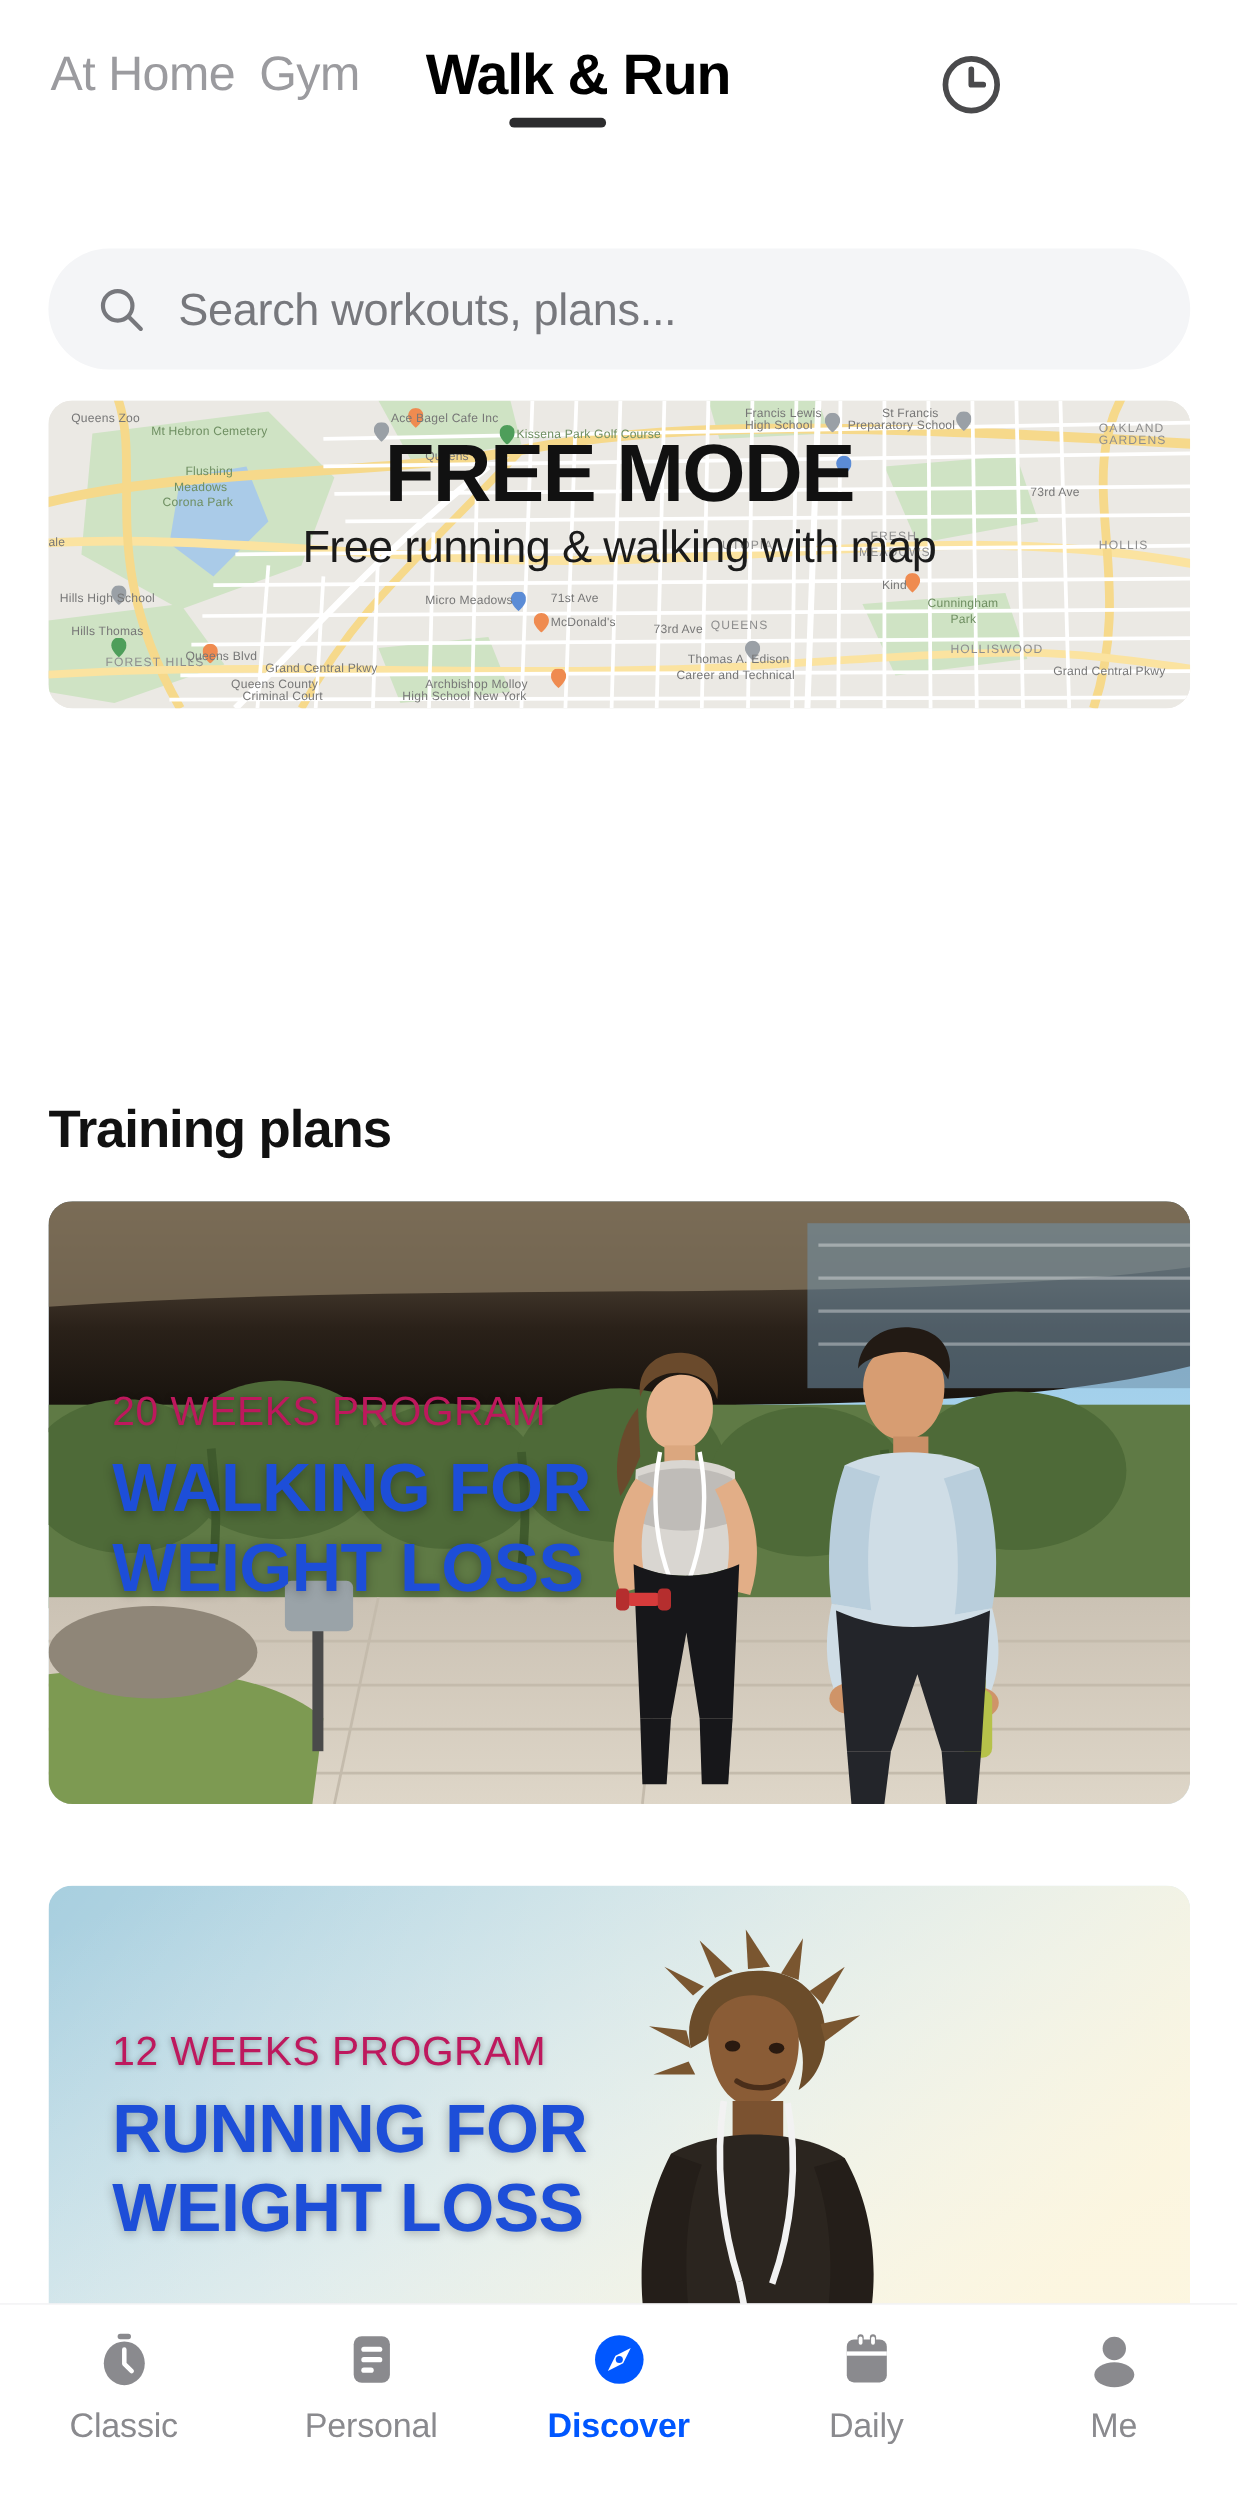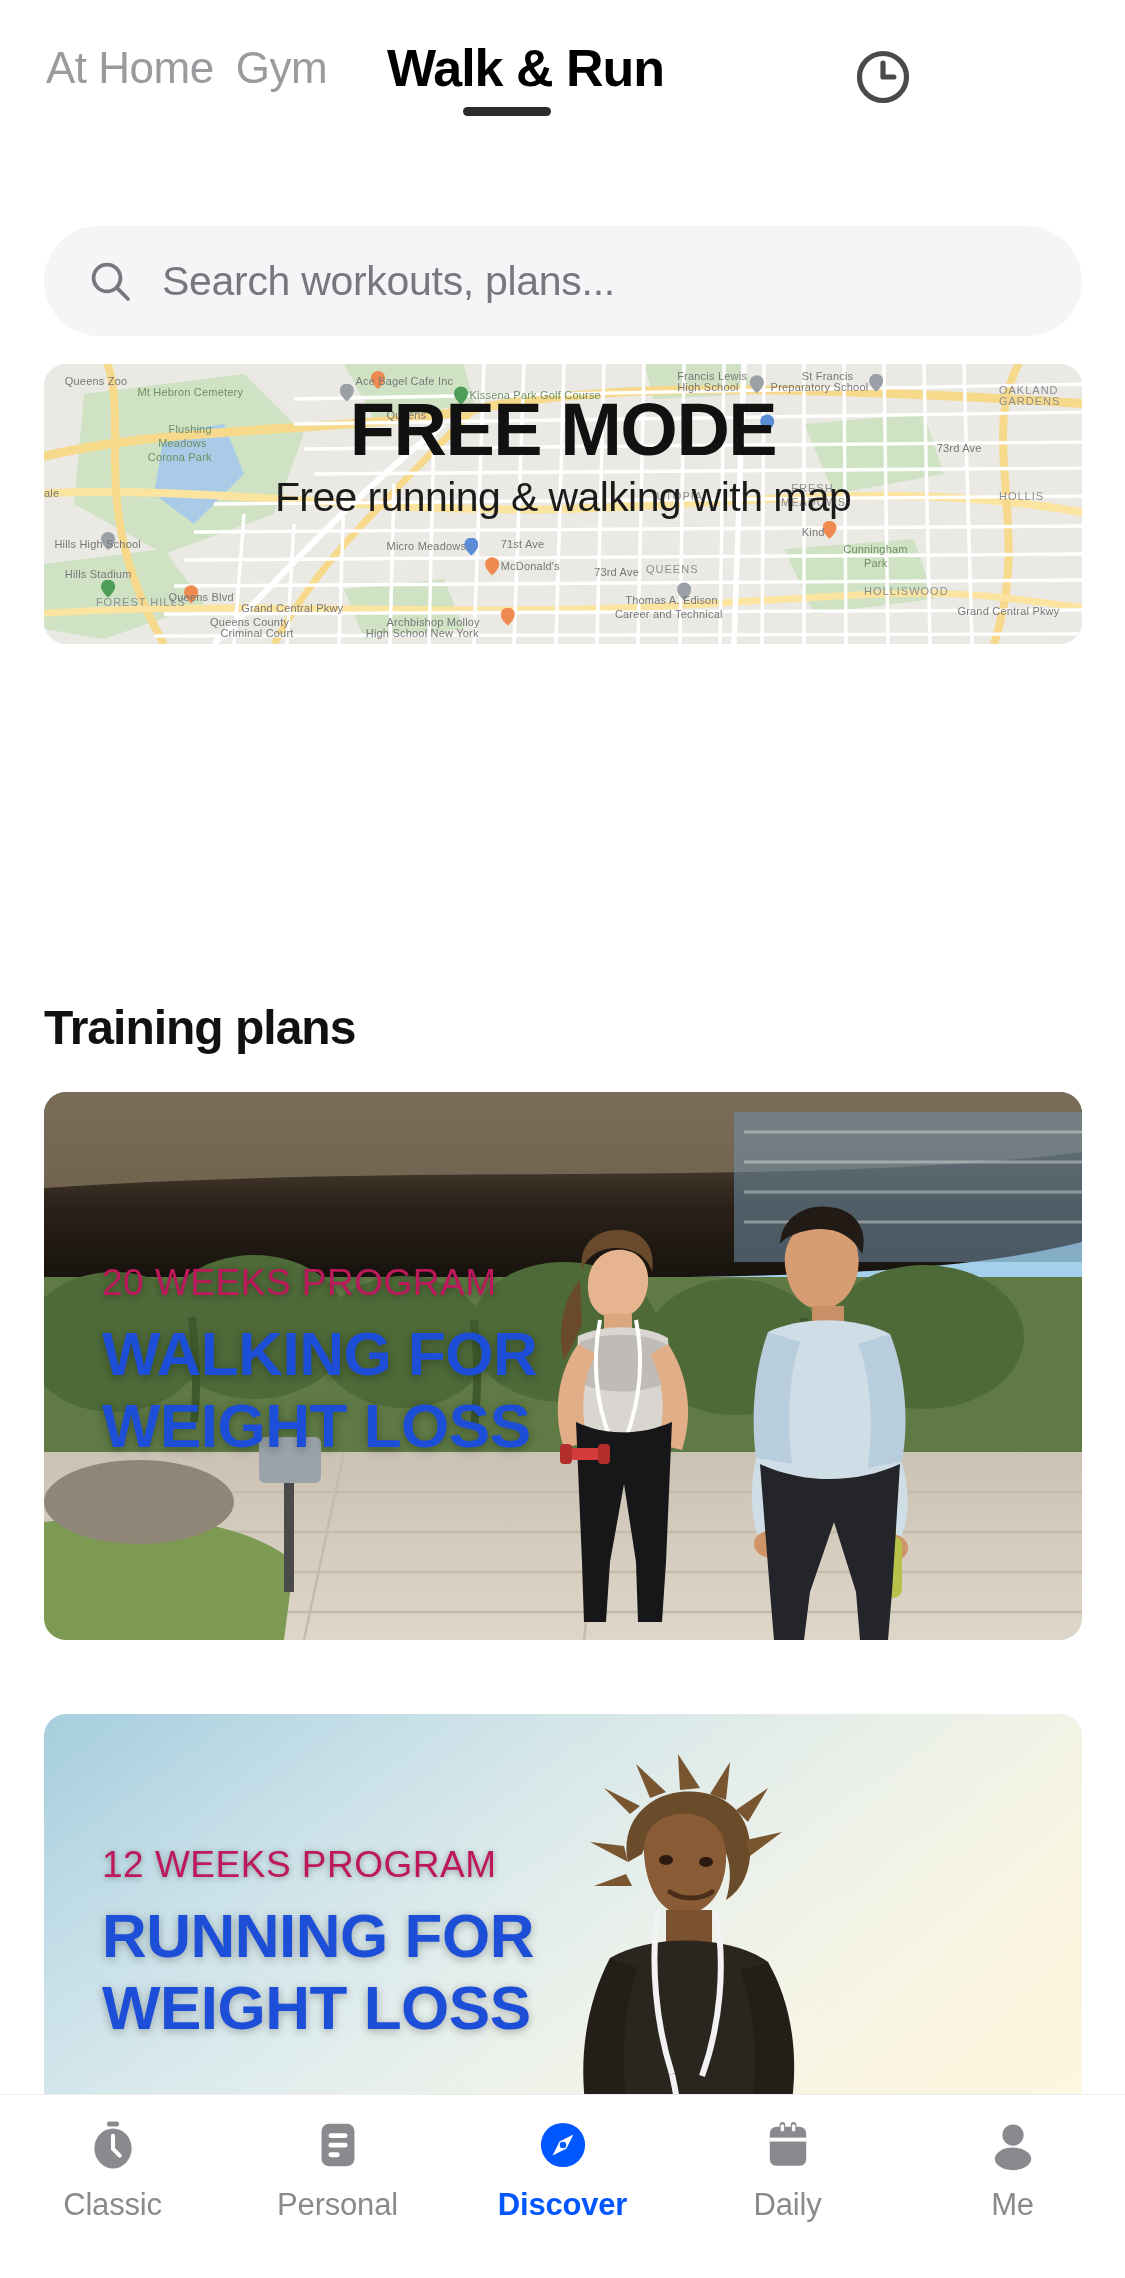--- a/index.html
+++ b/index.html
@@ -236,21 +236,21 @@
         <div class="map-label park" style="left: 12%; top: 21%;">Flushing</div>
         <div class="map-label park" style="left: 11%; top: 26%;">Meadows</div>
         <div class="map-label park" style="left: 10%; top: 31%;">Corona Park</div>
         <div class="map-label poi" style="left: 33%; top: 16%;">Queens</div>
         <div class="map-label hood" style="left: 59%; top: 45%;">UTOPIA</div>
         <div class="map-label hood" style="left: 72%; top: 42%;">FRESH</div>
         <div class="map-label hood" style="left: 71%; top: 47%;">MEADOWS</div>
         <div class="map-label hood" style="left: 92%; top: 45%;">HOLLIS</div>
         <div class="map-label poi" style="left: 0%; top: 44%;">ale</div>
         <div class="map-label poi" style="left: 1%; top: 62%;">Hills High School</div>
-        <div class="map-label poi" style="left: 2%; top: 73%;">Hills Stadium</div>
+        <div class="map-label poi" style="left: 2%; top: 73%;">Hills Thomas</div>
         <div class="map-label hood" style="left: 5%; top: 83%;">FOREST HILLS</div>
         <div class="map-label poi" style="left: 33%; top: 63%;">Micro Meadows</div>
         <div class="map-label poi" style="left: 44%; top: 62%;">71st Ave</div>
         <div class="map-label poi" style="left: 44%; top: 70%;">McDonald's</div>
         <div class="map-label poi" style="left: 53%; top: 72%;">73rd Ave</div>
         <div class="map-label hood" style="left: 58%; top: 71%;">QUEENS</div>
         <div class="map-label poi" style="left: 86%; top: 28%;">73rd Ave</div>
         <div class="map-label park" style="left: 77%; top: 64%;">Cunningham</div>
         <div class="map-label park" style="left: 79%; top: 69%;">Park</div>
         <div class="map-label poi" style="left: 73%; top: 58%;">Kind</div>

